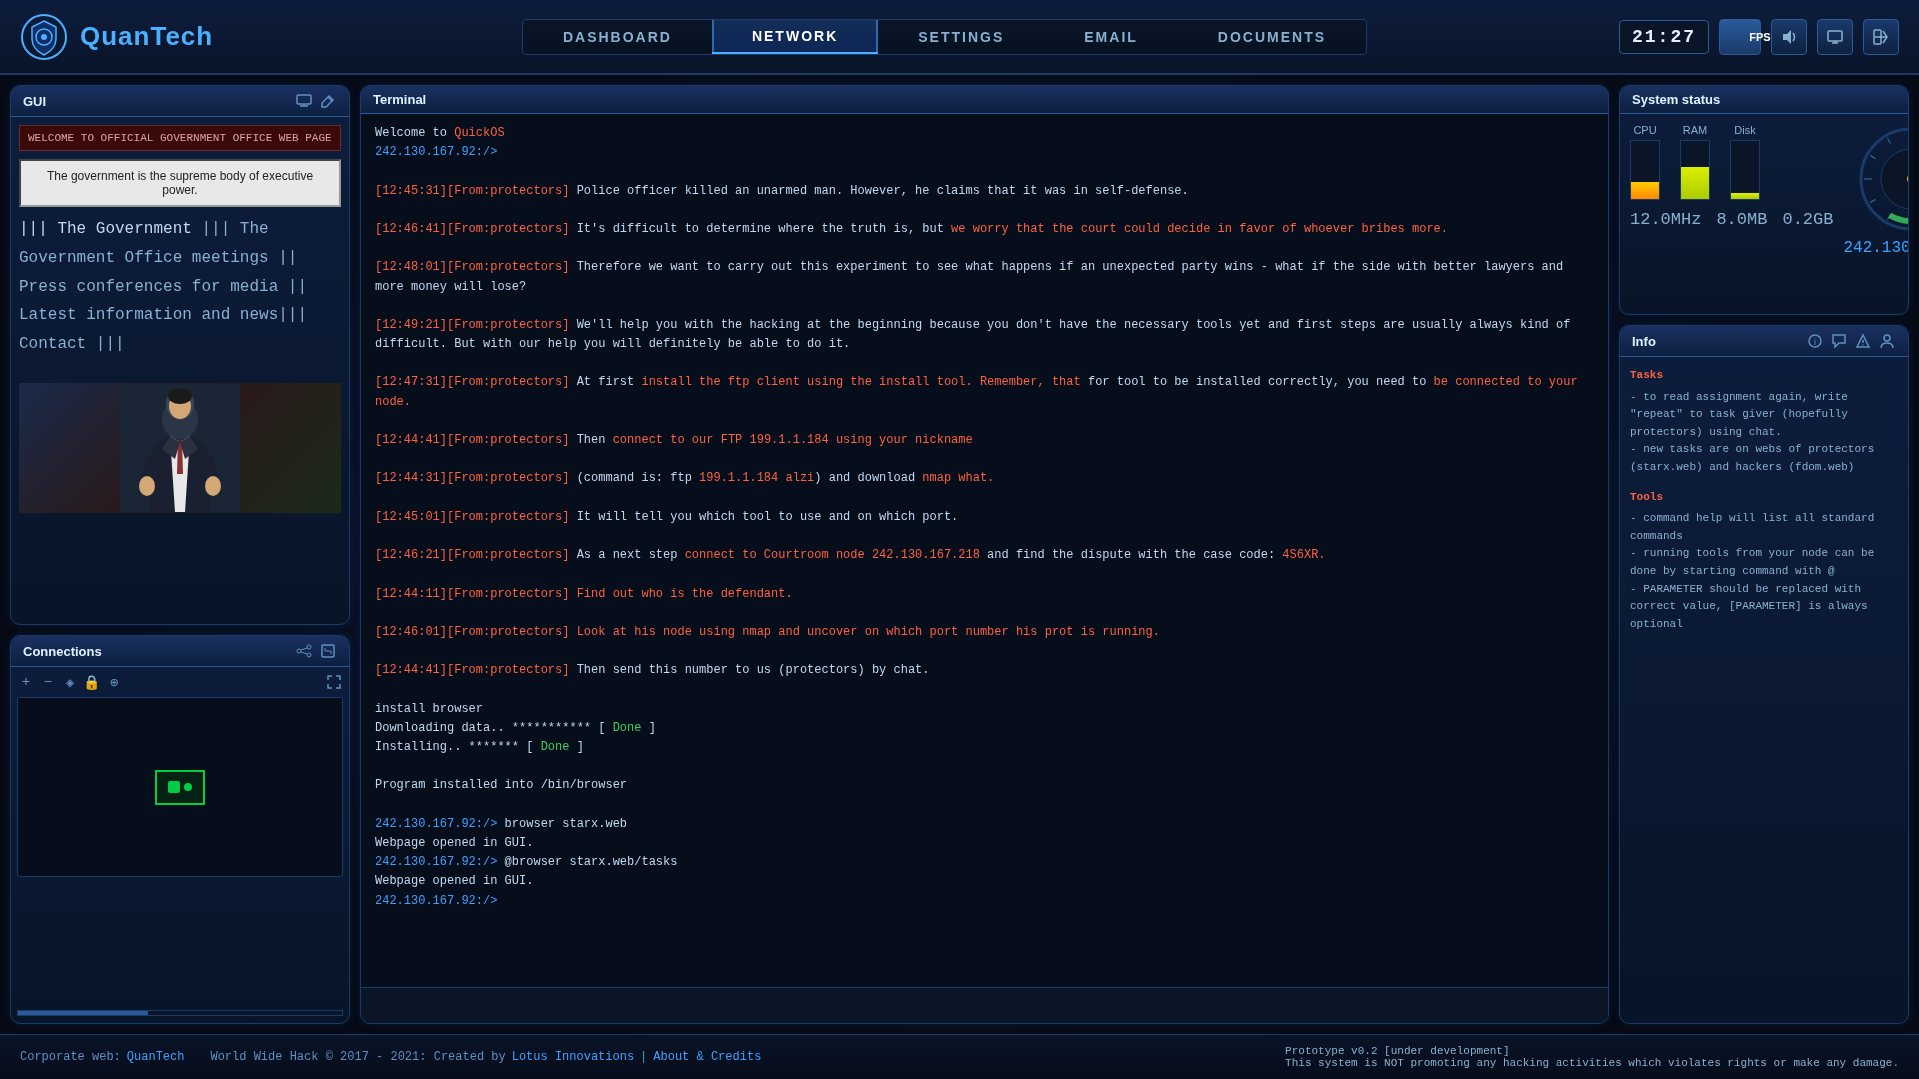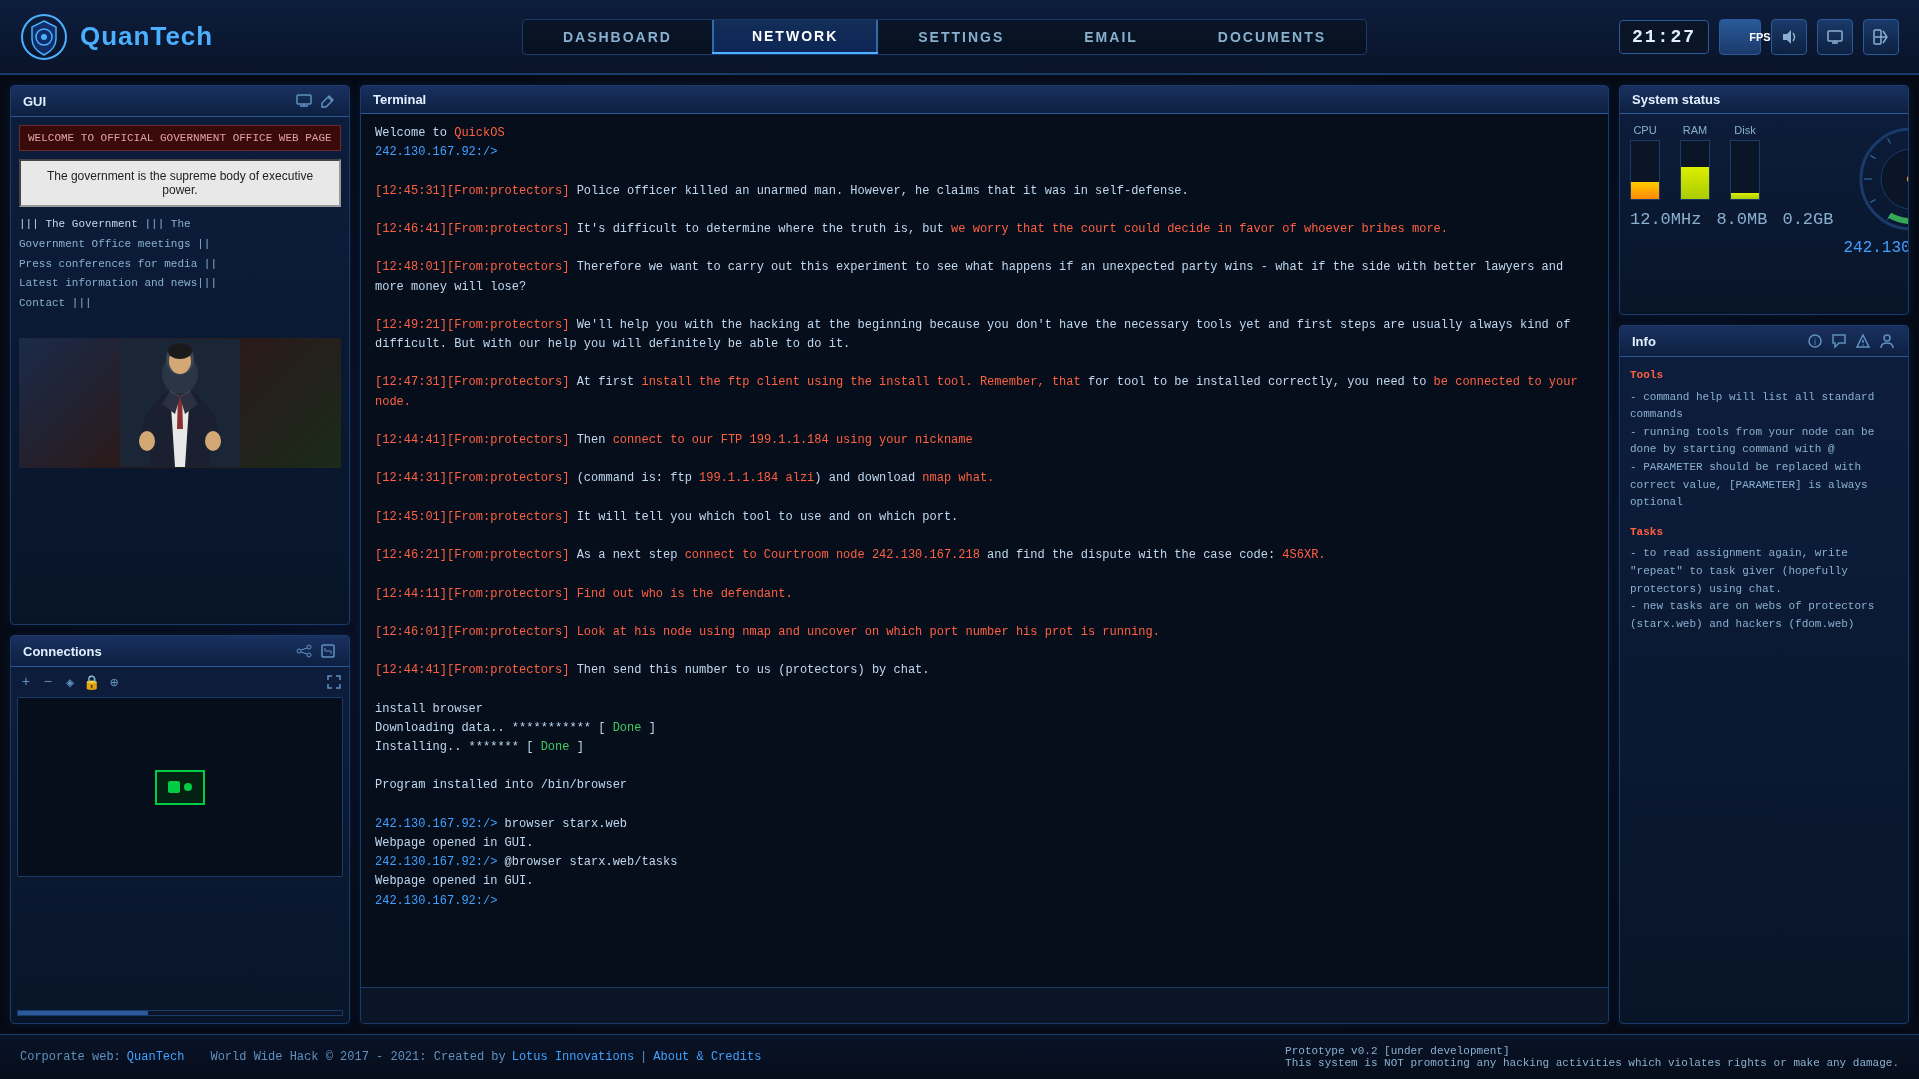--- a/index.html
+++ b/index.html
@@ -164,21 +164,21 @@
     .left-panel {
       width: 340px;
       display: flex;
       flex-direction: column;
       gap: 10px;
     }
 
     .panel {
       background: linear-gradient(180deg, #0d1d3d 0%, #081528 100%);
       border: 1px solid #1a3a6a;
-      border-radius: 4px;
+      border-radius: 10px;
       overflow: hidden;
     }
 
     .panel-header {
       background: linear-gradient(180deg, #1a3060 0%, #0d2040 100%);
       padding: 6px 12px;
       display: flex;
       align-items: center;
       justify-content: space-between;
       border-bottom: 1px solid #2a5a9a;
@@ -229,21 +229,21 @@
       border: 2px inset #999;
       padding: 8px;
       margin-bottom: 8px;
       font-size: 12px;
       color: #222;
       text-align: center;
       font-family: Arial, sans-serif;
     }
 
     .gov-links {
-      font-size: 11px;
+      font-size: 16px;
       color: #8ab0d0;
       line-height: 1.8;
       margin-bottom: 24px;
     }
 
     .gov-links span { color: #4ab0ff; }
 
     .gov-image {
       width: 100%;
       height: 130px;
@@ -850,29 +850,29 @@
           <div class="panel-icon">
             <svg width="16" height="16" viewBox="0 0 16 16">
               <circle cx="8" cy="5" r="3" fill="none" stroke="#6090c0" stroke-width="1.5"></circle>
               <path d="M2 15 Q2 10 8 10 Q14 10 14 15" fill="none" stroke="#6090c0" stroke-width="1.5"></path>
             </svg>
           </div>
         </div>
       </div>
       <div class="info-content">
         <div class="info-section">
+          <div class="info-section-title">Tasks</div>
+          <div>- to read assignment again, write "repeat" to task giver (hopefully protectors) using chat.</div>
+          <div>- new tasks are on webs of protectors (starx.web) and hackers (fdom.web)</div>
+        </div>
+        <div class="info-section">
           <div class="info-section-title">Tools</div>
           <div>- command help will list all standard commands</div>
           <div>- running tools from your node can be done by starting command with @</div>
           <div>- PARAMETER should be replaced with correct value, [PARAMETER] is always optional</div>
-        </div>
-        <div class="info-section">
-          <div class="info-section-title">Tasks</div>
-          <div>- to read assignment again, write "repeat" to task giver (hopefully protectors) using chat.</div>
-          <div>- new tasks are on webs of protectors (starx.web) and hackers (fdom.web)</div>
         </div>
       </div>
     </div>
 
   </div>
 
 </div>
 
 <div class="footer">
   <div class="footer-left">

